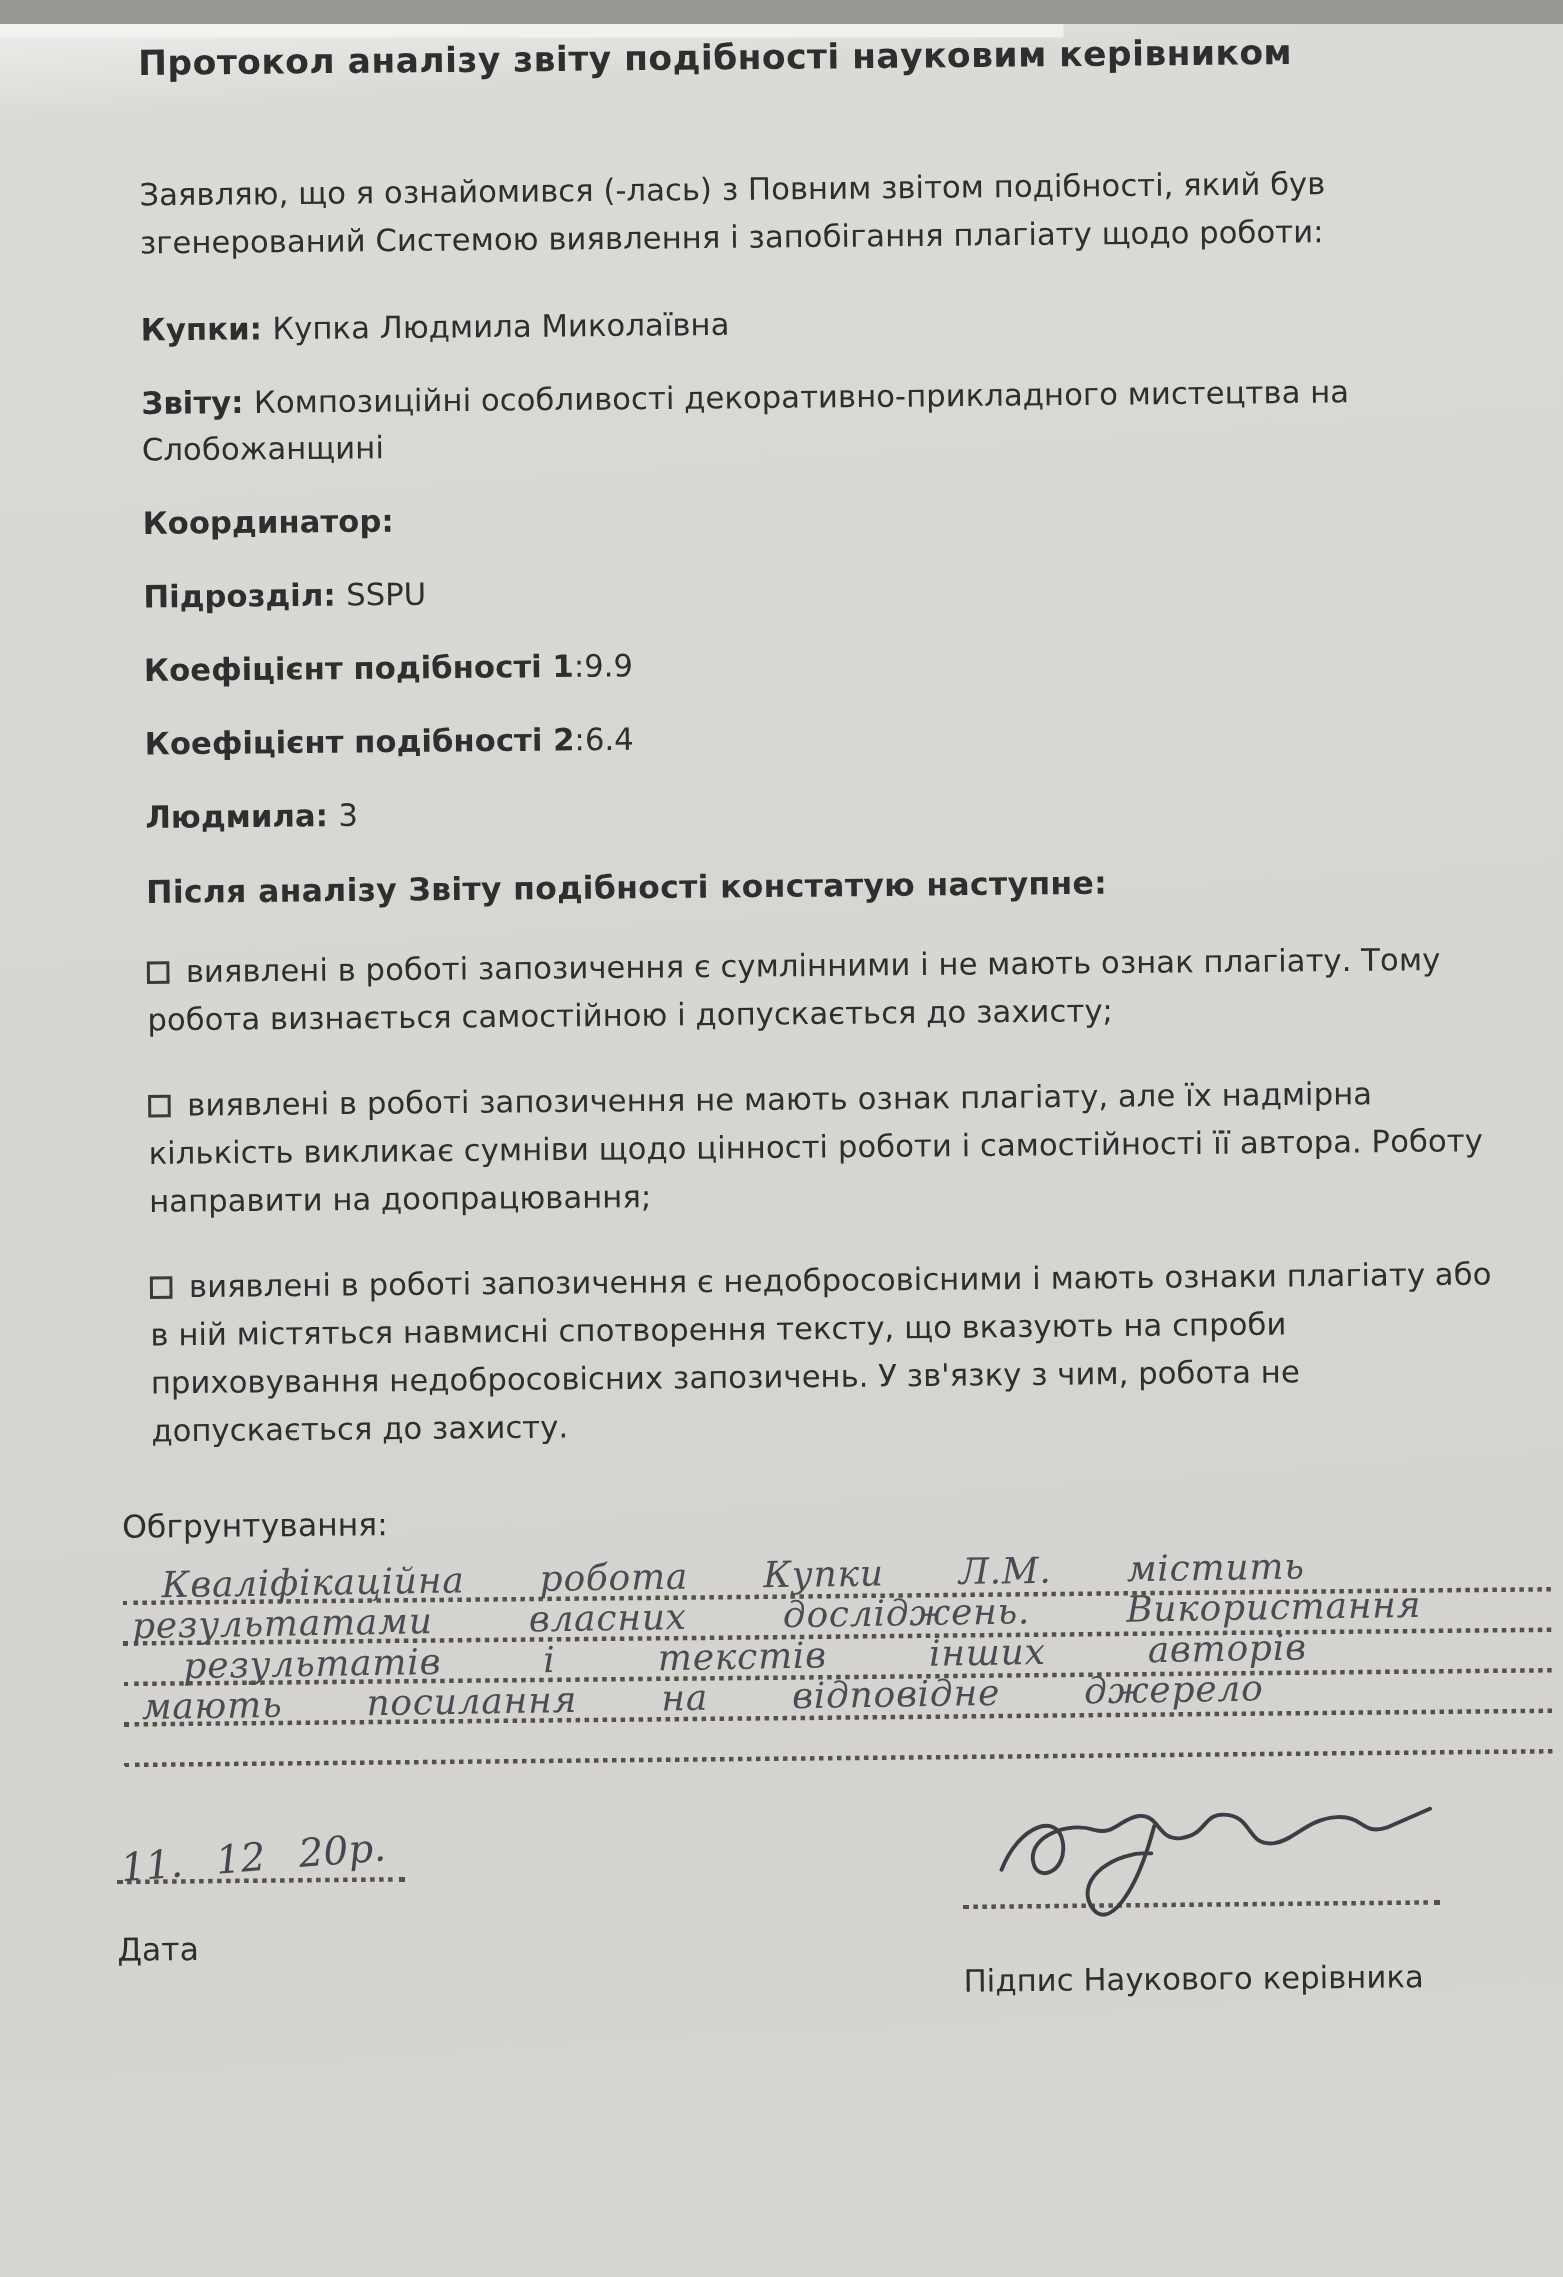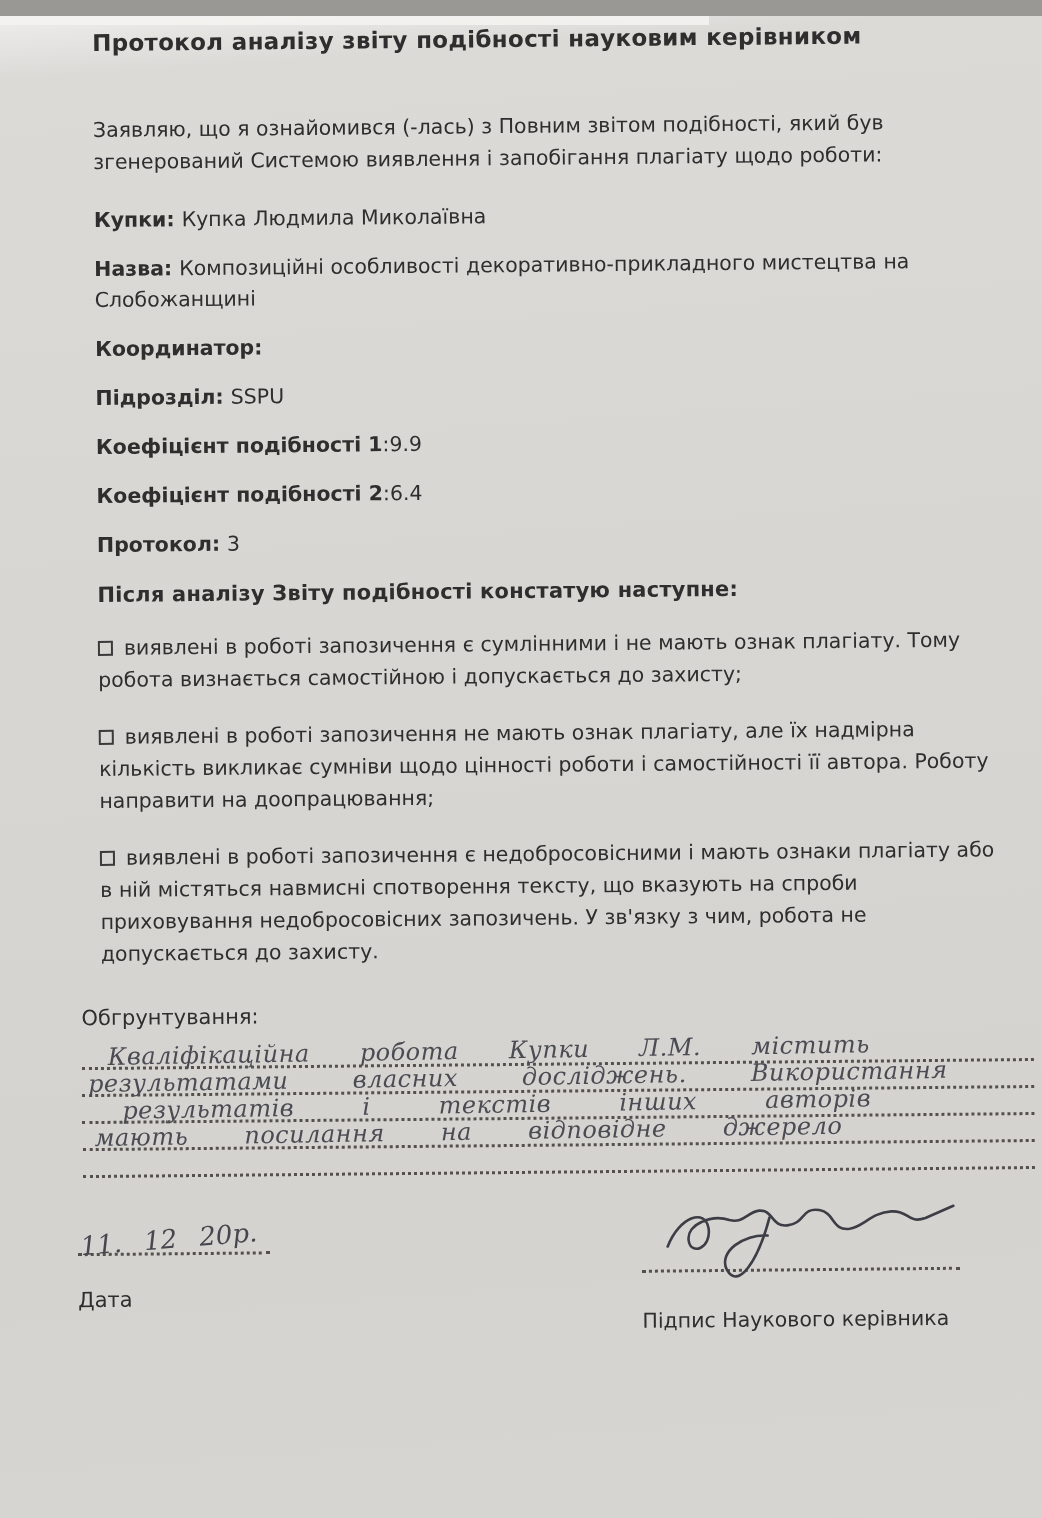--- a/index.html
+++ b/index.html
@@ -71,41 +71,41 @@
 
     <div class="doc-title">Протокол аналізу звіту подібності науковим керівником</div>
 
     <p class="intro">Заявляю, що я ознайомився (-лась) з Повним звітом подібності, який був згенерований Системою виявлення і запобігання плагіату щодо роботи:</p>
 
     <div class="field field-author">
       <span class="lbl">Купки:</span><span>Купка Людмила Миколаївна</span>
     </div>
 
     <div class="field">
-      <span class="lbl">Назва:</span><span>Композиційні особливості декоративно-прикладного мистецтва на Слобожанщині</span>
+      <span class="lbl">Звіту:</span><span>Композиційні особливості декоративно-прикладного мистецтва на Слобожанщині</span>
     </div>
 
     <div class="field">
       <span class="lbl">Координатор:</span><span></span>
     </div>
 
     <div class="field">
       <span class="lbl">Підрозділ:</span><span>SSPU</span>
     </div>
 
     <div class="field">
       <span class="lbl-tight">Коефіцієнт подібності 1</span><span>:9.9</span>
     </div>
 
     <div class="field">
       <span class="lbl-tight">Коефіцієнт подібності 2</span><span>:6.4</span>
     </div>
 
     <div class="field">
-      <span class="lbl">Протокол:</span><span>3</span>
+      <span class="lbl">Людмила:</span><span>3</span>
     </div>
 
     <div class="statement-heading">Після аналізу Звіту подібності констатую наступне:</div>
 
     <div class="option">
       <span class="checkbox"></span><span>виявлені в роботі запозичення є сумлінними і не мають ознак плагіату. Тому робота визнається самостійною і допускається до захисту;</span>
     </div>
 
     <div class="option">
       <span class="checkbox"></span><span>виявлені в роботі запозичення не мають ознак плагіату, але їх надмірна кількість викликає сумніви щодо цінності роботи і самостійності її автора. Роботу направити на доопрацювання;</span>

